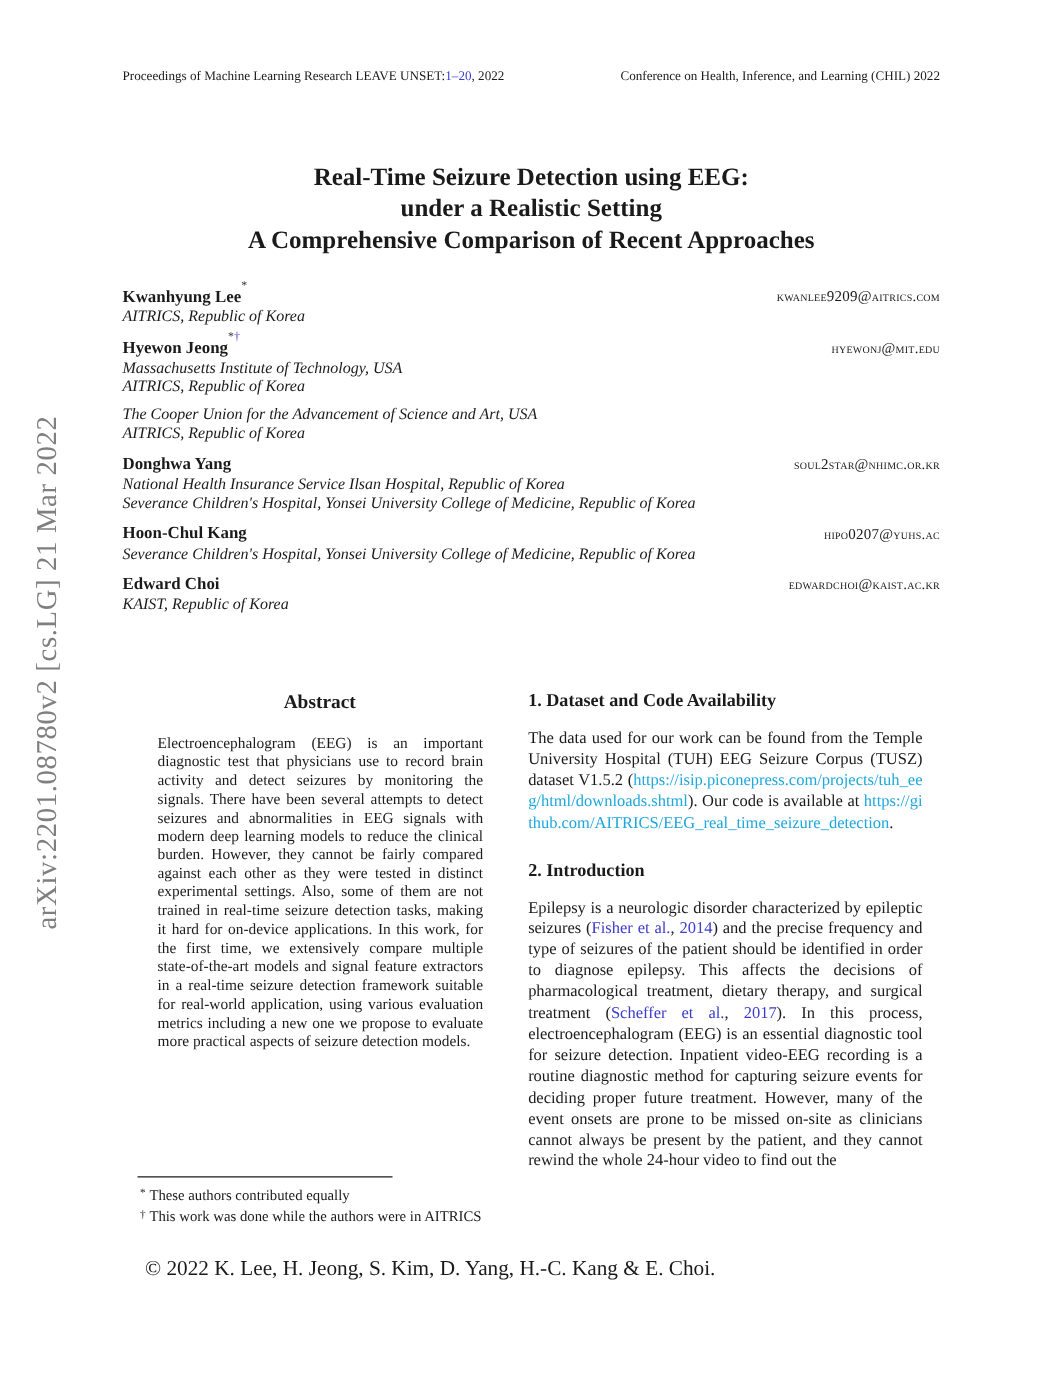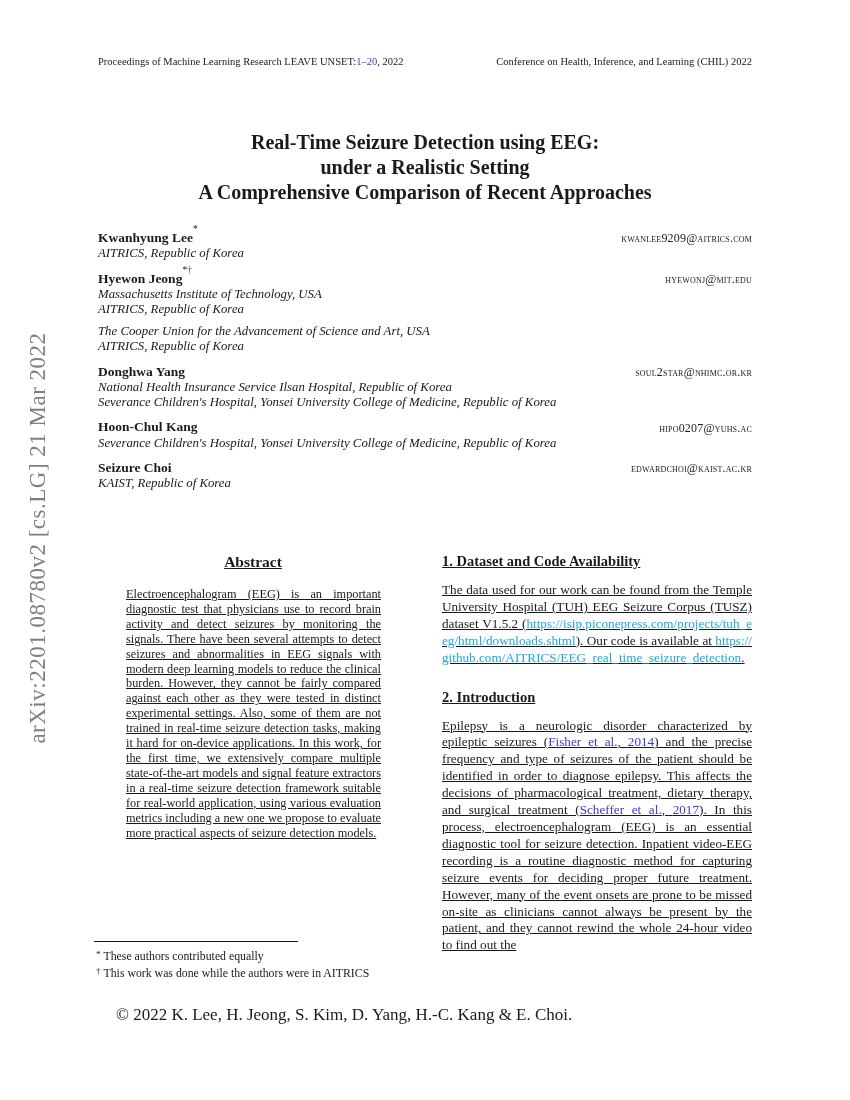--- a/index.html
+++ b/index.html
@@ -42,21 +42,21 @@
   .author-entry { margin-bottom: 7px; }
   .author-line { display: flex; justify-content: space-between; align-items: baseline; }
   .author-name { font-weight: bold; font-size: 13.5px; line-height: 16px; }
   .author-marks { font-size: 9.5px; vertical-align: super; font-weight: normal; position: relative; top: -4px; }
   .author-email { font-variant: small-caps; font-size: 12px; letter-spacing: 0.2px; }
   .affiliation { font-style: italic; font-size: 12.8px; line-height: 15.2px; }
 
   
   .columns {
     position: absolute; left: 98px; top: 553px; width: 654px;
-    display: flex; gap: 34px; text-decoration: underline;
+    display: flex; gap: 9px;
   }
   .col { width: 315.5px; }
 
   .abstract-heading {
     text-align: center; font-weight: bold; font-size: 15.5px; margin-bottom: 16px;
   }
   .abstract-text {
     margin: 0 27px 0 28px;
     font-size: 12.3px; line-height: 14.9px;
     text-align: justify; hyphens: auto;
@@ -65,21 +65,21 @@
   .section { margin-bottom: 22px; }
   .section-heading { font-weight: bold; font-size: 14.5px; margin-bottom: 12px; }
   .body-par {
     font-size: 13.2px; line-height: 16.9px; text-align: justify; hyphens: auto;
   }
   .url-link { color: var(--url-color, #1ea7dd); word-break: break-all; }
   .cite-link { color: var(--cite-color, #3b3bcc); }
 
   
   .footnotes {
-    position: absolute; left: 94px; top: 941px; width: 340px;
+    position: absolute; left: 110px; top: 941px; width: 340px;
     font-size: 11.8px; line-height: 16px;
   }
   .footnote-rule { width: 204px; border-top: 1px solid #1a1a1a; margin-bottom: 6px; }
   .footnote-item { padding-left: 12px; }
   .footnote-marker { font-size: 9px; position: relative; top: -3px; margin-right: 3px; margin-left: -10px; }
 
   
   .footer-copyright {
     position: absolute; left: 116px; top: 1005px; width: 654px;
     font-size: 17px;
@@ -157,21 +157,21 @@
       <span class="author-email">hipo0207@yuhs.ac</span>
     </div>
     <div>
           <div class="affiliation">Severance Children's Hospital, Yonsei University College of Medicine, Republic of Korea</div>
         </div>
   </div>
 
   <div class="author-entry">
     <div class="author-line">
       <span>
-        <span class="author-name">Seizure Choi</span><span class="author-marks"></span>
+        <span class="author-name">Edward Choi</span><span class="author-marks"></span>
       </span>
       <span class="author-email">edwardchoi@kaist.ac.kr</span>
     </div>
     <div>
           <div class="affiliation">KAIST, Republic of Korea</div>
         </div>
   </div>
 </div>
 
   <div class="columns">

